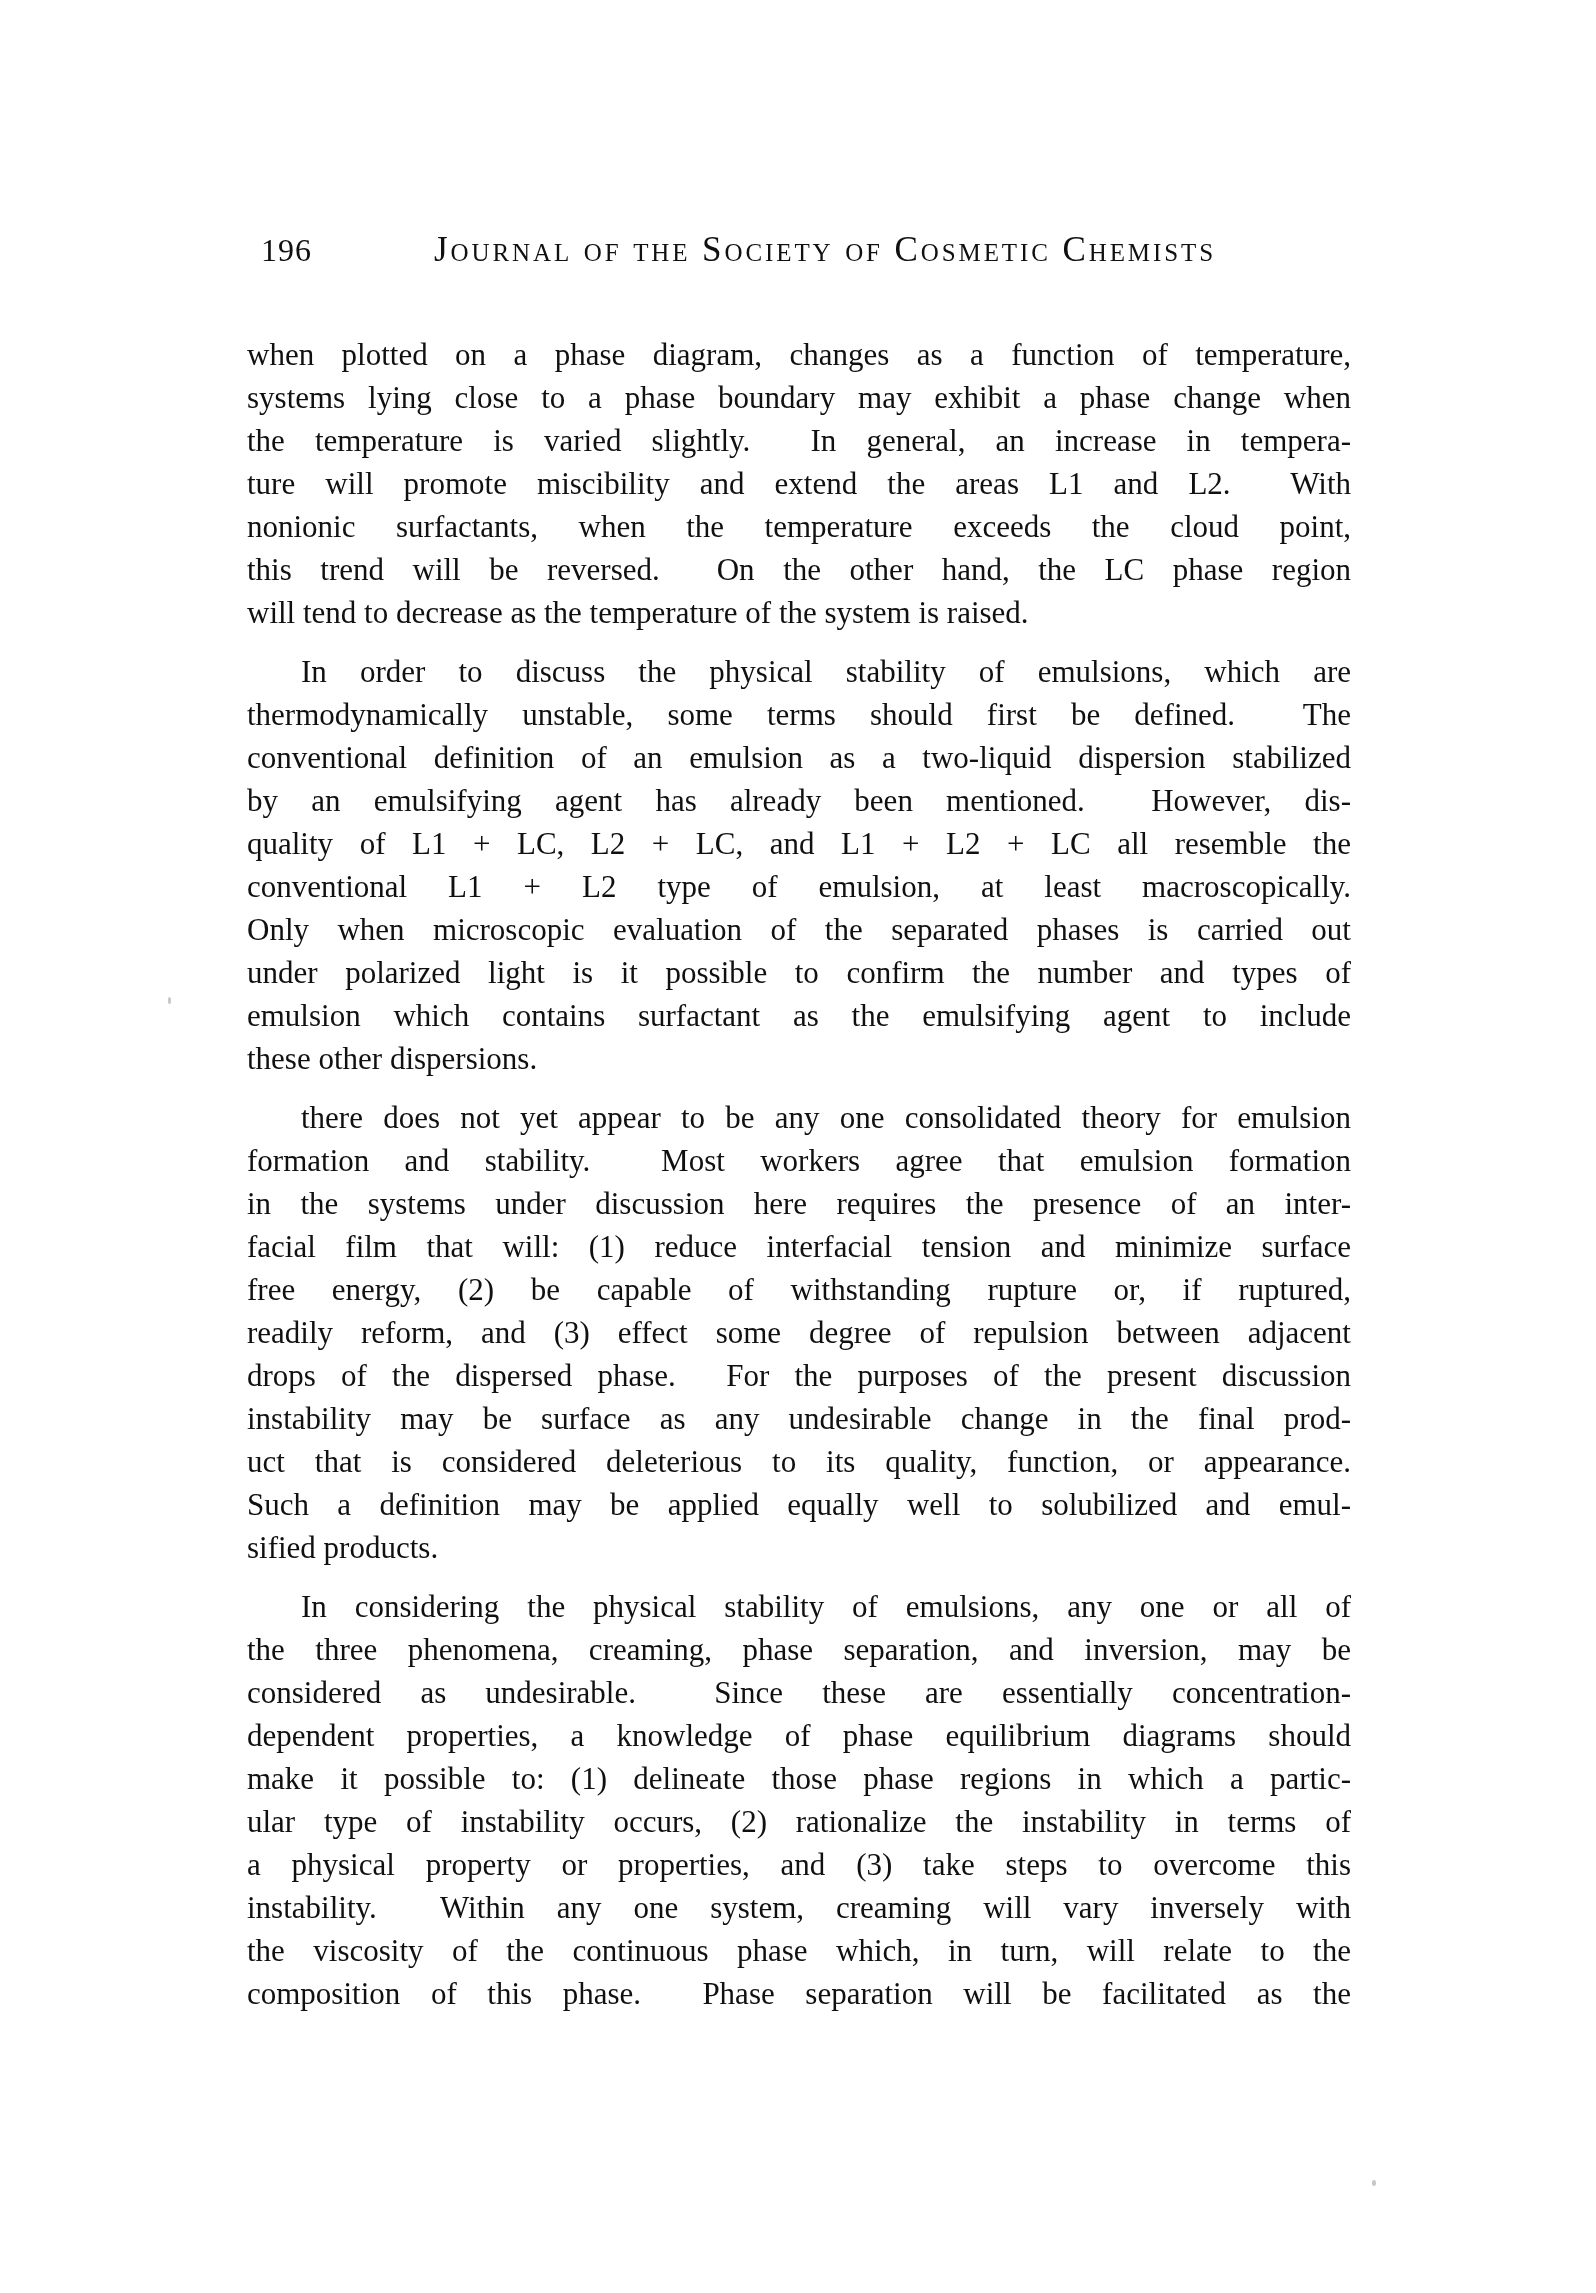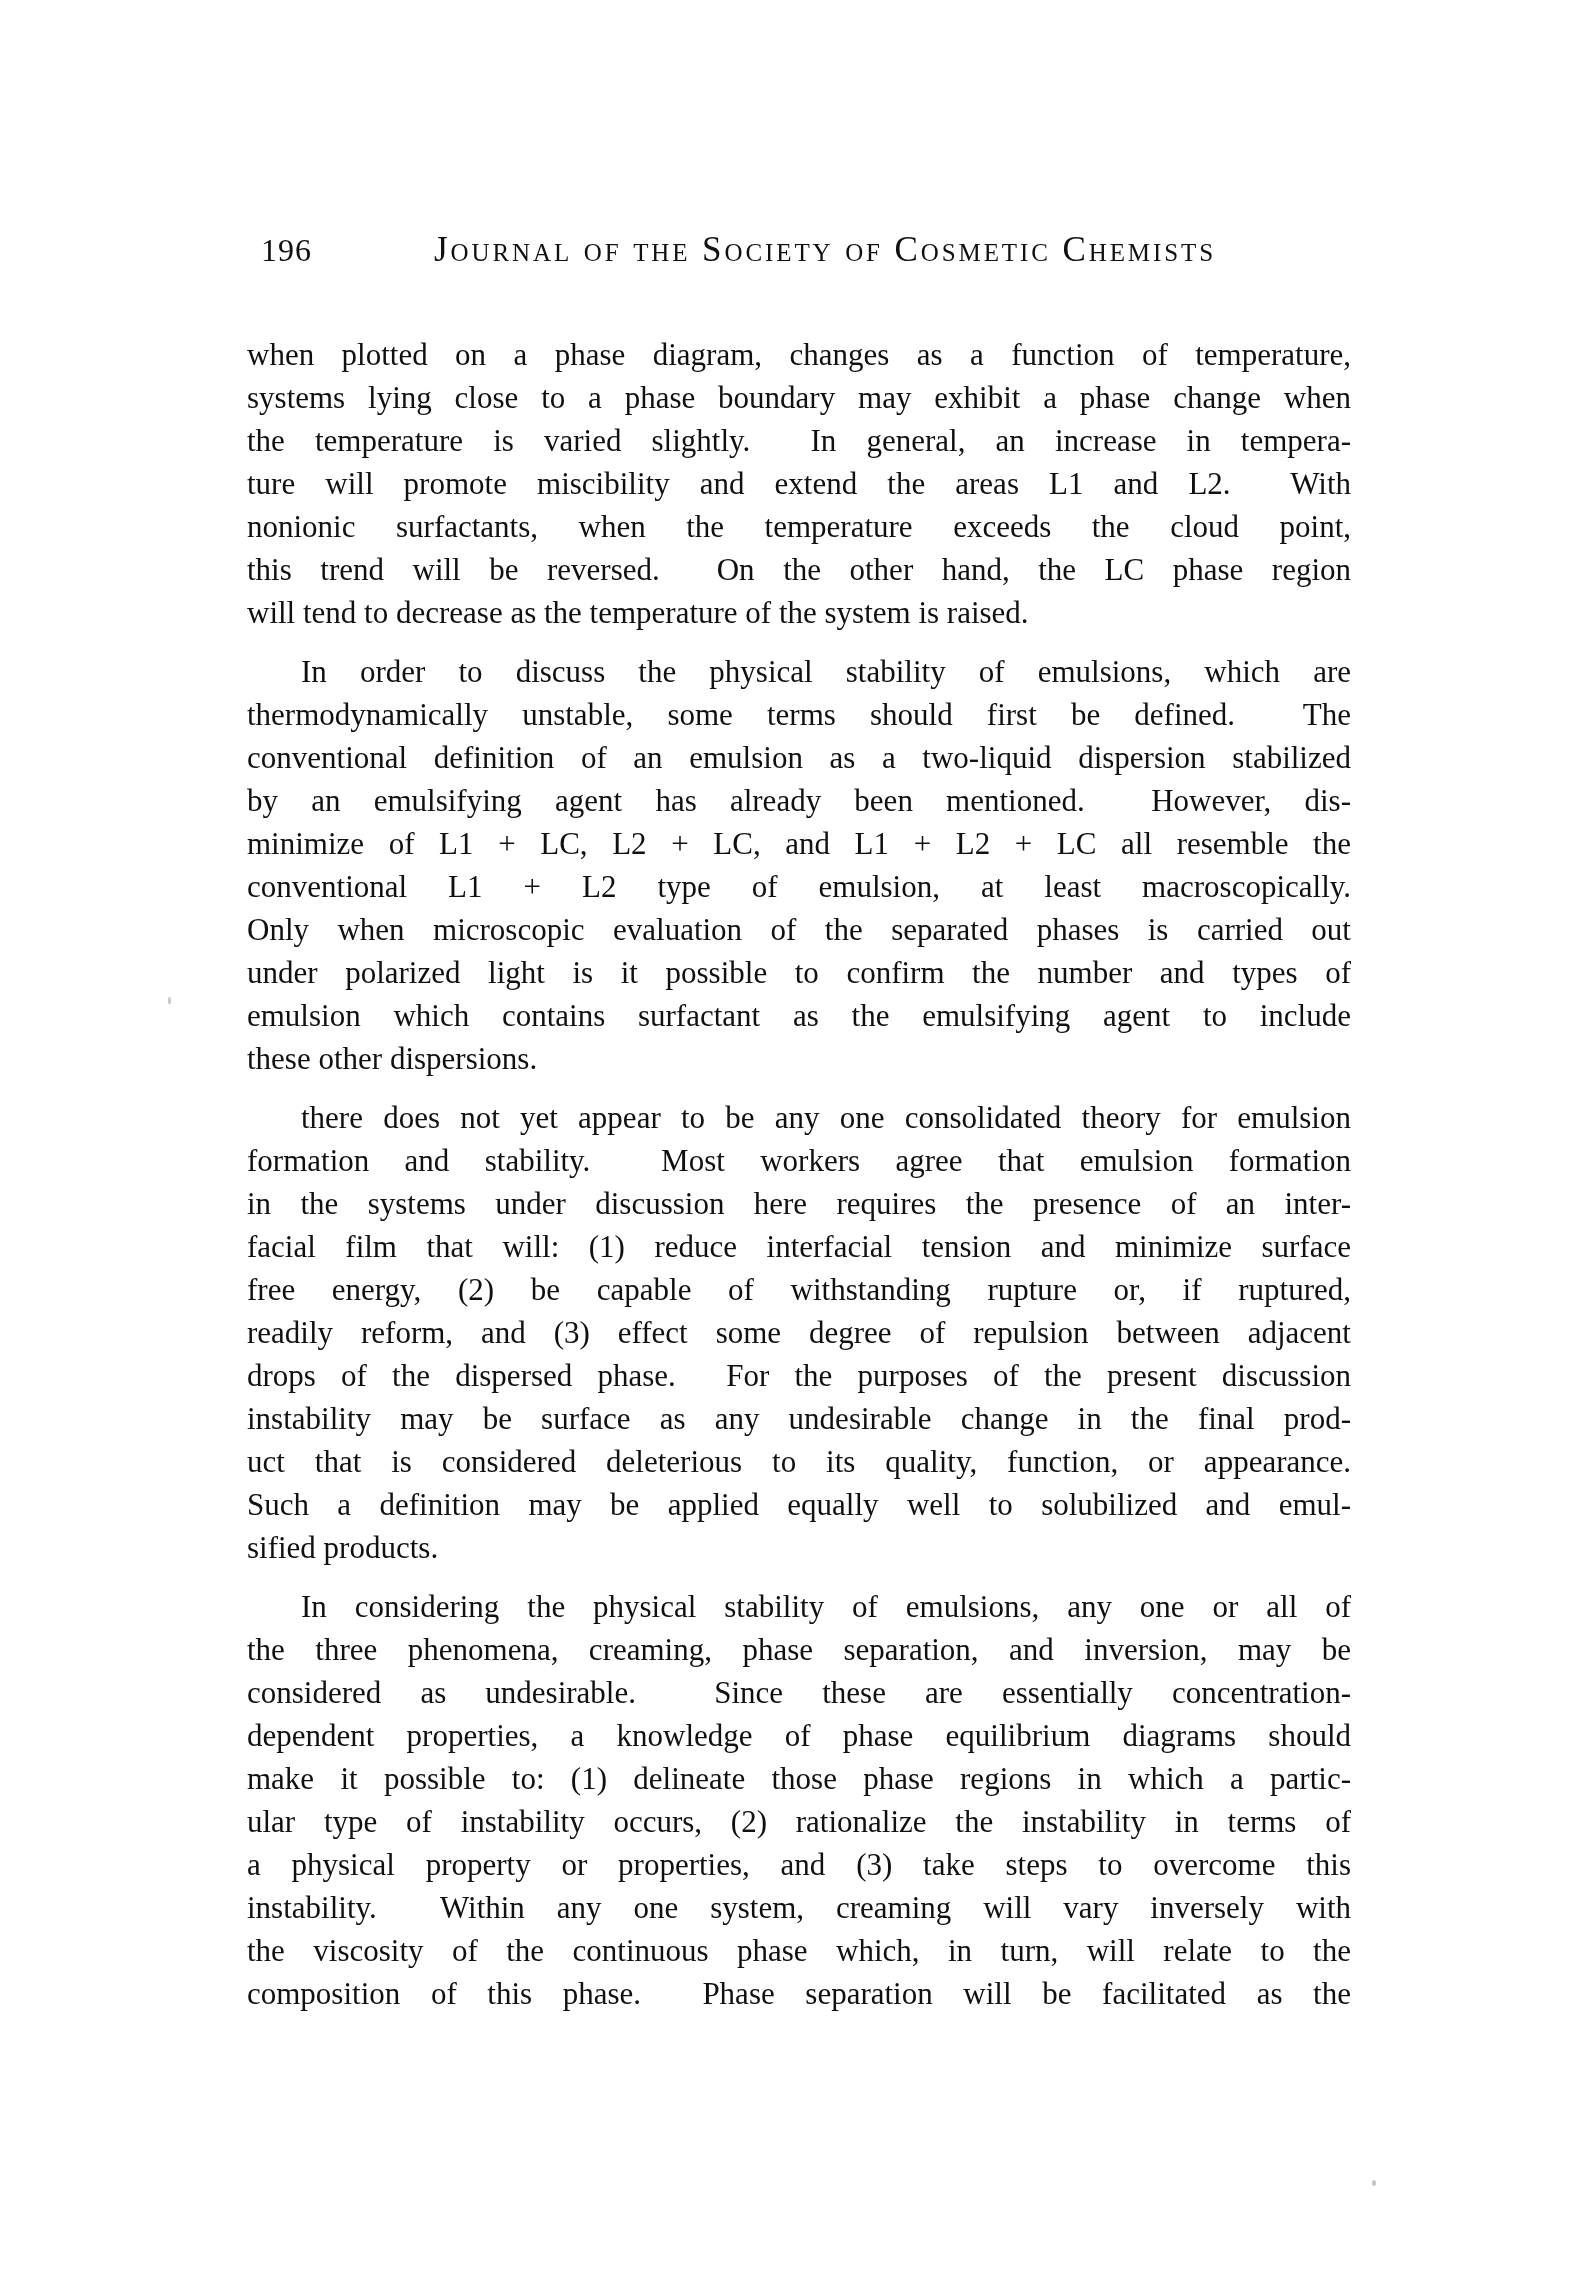--- a/index.html
+++ b/index.html
@@ -103,21 +103,21 @@
         <span class="line">ture will promote miscibility and extend the areas L1 and L2.&nbsp; With</span>
         <span class="line">nonionic surfactants, when the temperature exceeds the cloud point,</span>
         <span class="line">this trend will be reversed.&nbsp; On the other hand, the LC phase region</span>
         <span class="line endline">will tend to decrease as the temperature of the system is raised.</span>
       </p>
       <p class="para indent">
         <span class="line">In order to discuss the physical stability of emulsions, which are</span>
         <span class="line">thermodynamically unstable, some terms should first be defined.&nbsp; The</span>
         <span class="line">conventional definition of an emulsion as a two-liquid dispersion stabilized</span>
         <span class="line">by an emulsifying agent has already been mentioned.&nbsp; However, dis-</span>
-        <span class="line">minimize of L1 + LC, L2 + LC, and L1 + L2 + LC all resemble the</span>
+        <span class="line">quality of L1 + LC, L2 + LC, and L1 + L2 + LC all resemble the</span>
         <span class="line">conventional L1 + L2 type of emulsion, at least macroscopically.</span>
         <span class="line">Only when microscopic evaluation of the separated phases is carried out</span>
         <span class="line">under polarized light is it possible to confirm the number and types of</span>
         <span class="line">emulsion which contains surfactant as the emulsifying agent to include</span>
         <span class="line endline">these other dispersions.</span>
       </p>
       <p class="para indent">
         <span class="line">there does not yet appear to be any one consolidated theory for emulsion</span>
         <span class="line">formation and stability.&nbsp; Most workers agree that emulsion formation</span>
         <span class="line">in the systems under discussion here requires the presence of an inter-</span>

